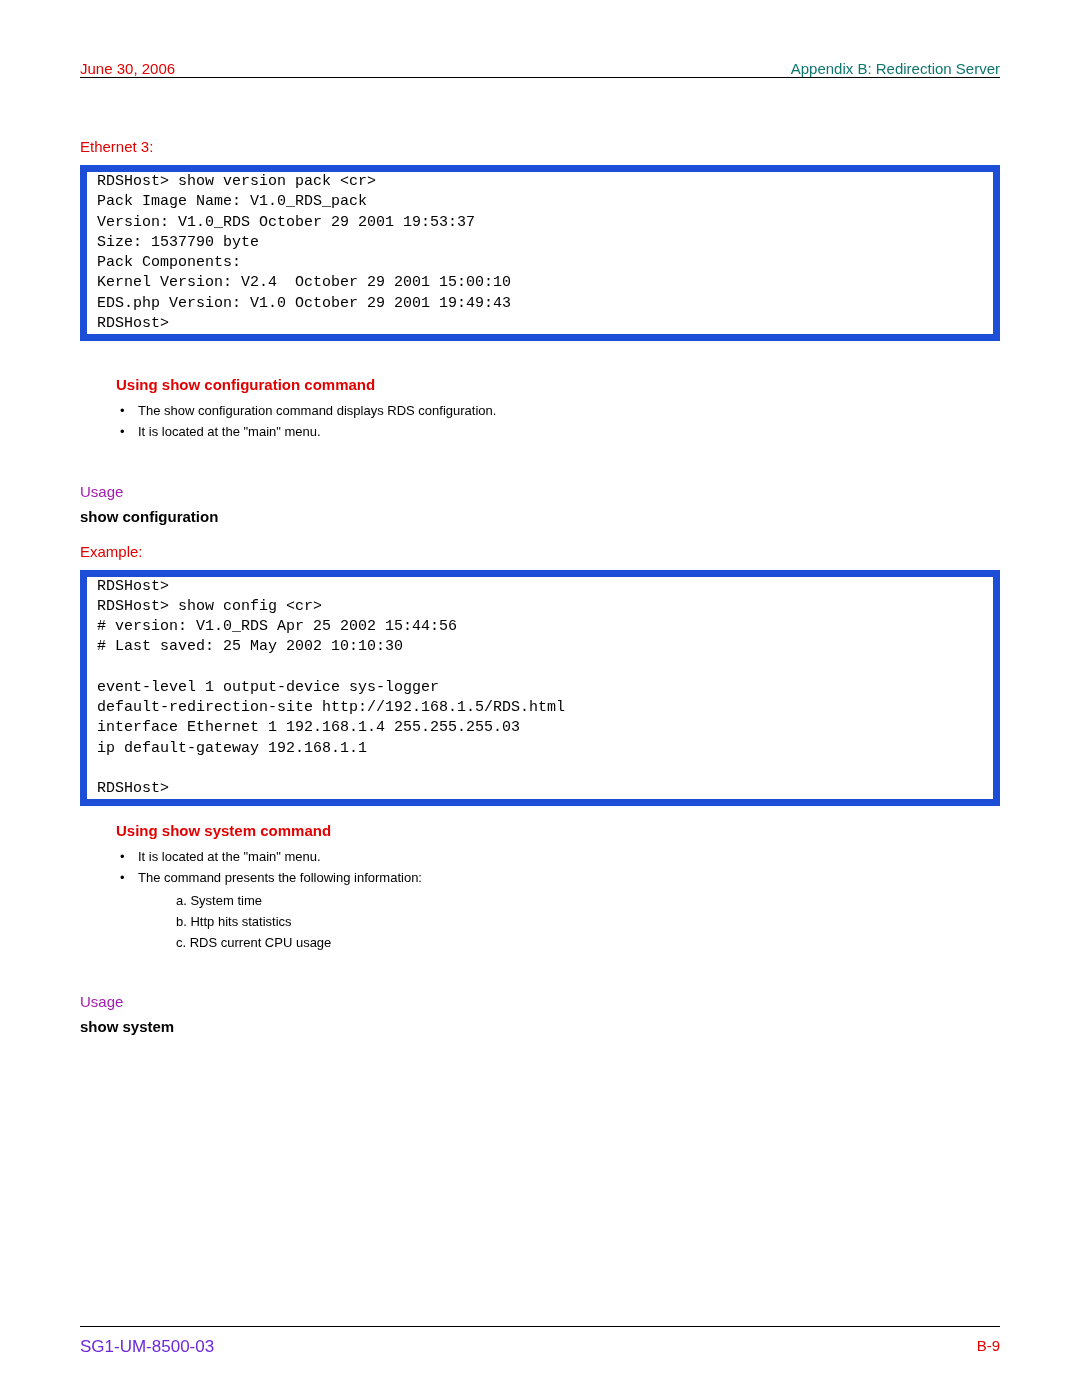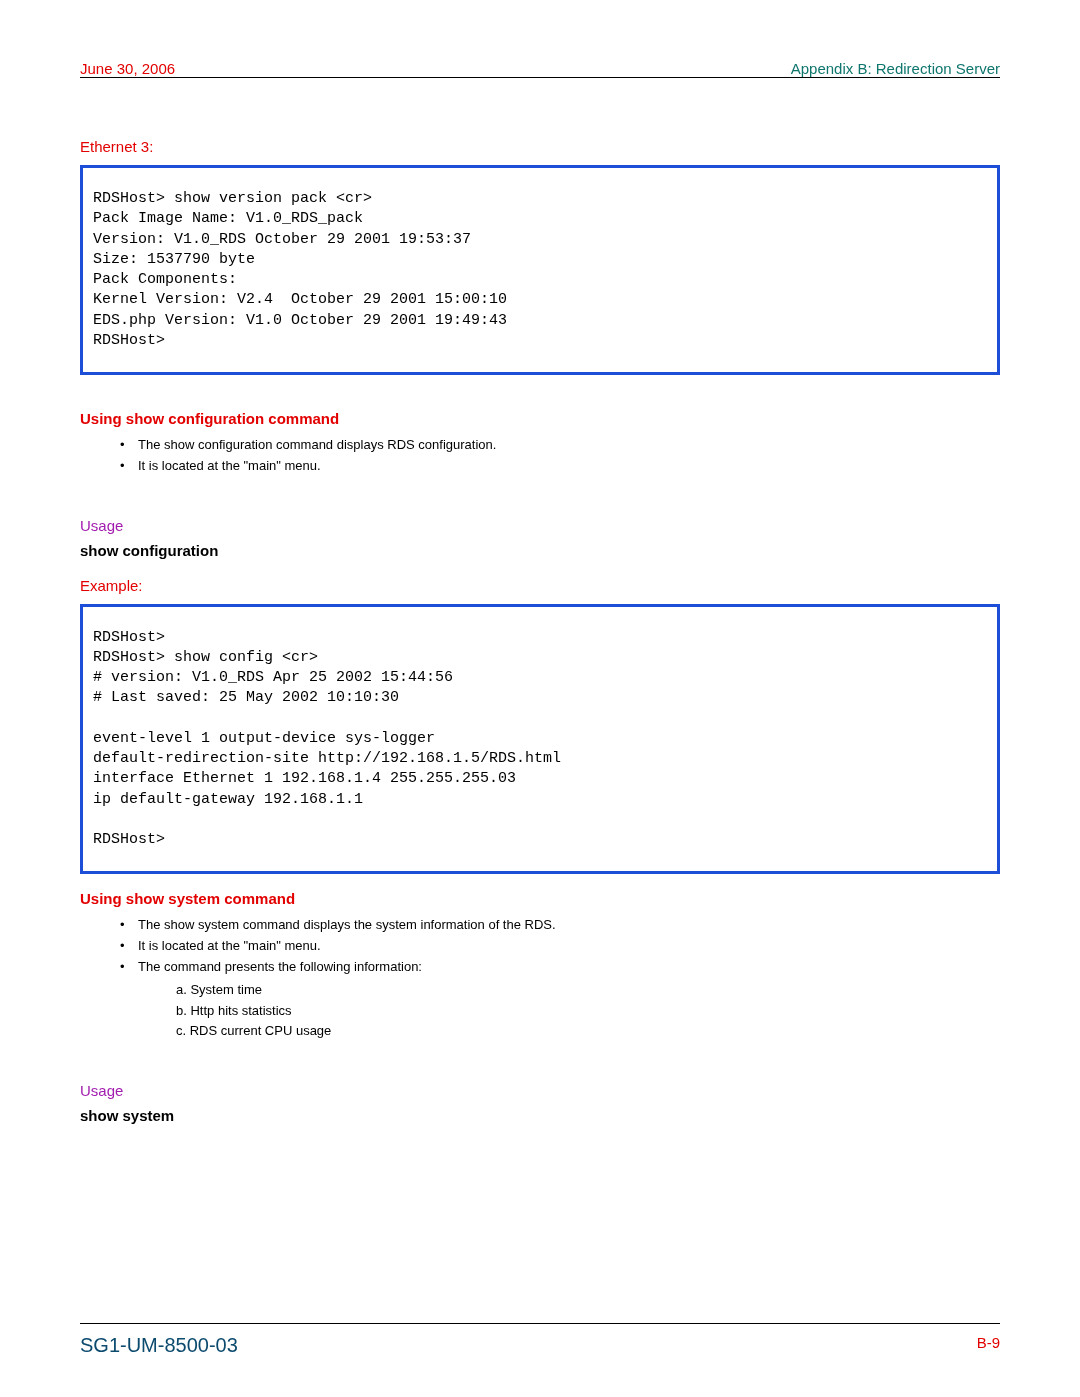--- a/index.html
+++ b/index.html
@@ -29,33 +29,34 @@
     .appendix {
       color: #0f766e;
       font-size: 15px;
     }
     .example-label {
       color: #e30000;
       font-size: 15px;
       margin-bottom: 10px;
     }
     .code-block {
-      border: 3px solid #1d4ed8;
-      padding: 21px 10px;
+      border: 7px solid #1d4ed8;
+      padding: 0 10px;
       font-family: "Courier New", monospace;
       font-size: 15px;
       white-space: pre;
       line-height: 1.35;
       margin-bottom: 35px;
     }
     .section-heading-bold {
       color: #e30000;
       font-weight: bold;
       font-size: 15px;
       margin-bottom: 8px;
+      margin-left: 36px;
     }
     .bullet-list {
       list-style: none;
       padding-left: 40px;
       margin-bottom: 40px;
     }
     .bullet-list li {
       position: relative;
       padding-left: 18px;
       line-height: 1.6;
@@ -93,22 +94,22 @@
       position: absolute;
       bottom: 40px;
       left: 80px;
       right: 80px;
       border-top: 1px solid #000;
       padding-top: 10px;
       display: flex;
       justify-content: space-between;
     }
     .doc-id {
-      color: #0c4a6e;
-      font-size: 20px;
+      color: #6d28d9;
+      font-size: 17px;
     }
     .page-num {
       color: #e30000;
       font-size: 15px;
     }
   </style>
 </head>
 <body>
 
 <div class="header">
@@ -143,21 +144,20 @@
 
 event-level 1 output-device sys-logger
 default-redirection-site http://192.168.1.5/RDS.html
 interface Ethernet 1 192.168.1.4 255.255.255.03
 ip default-gateway 192.168.1.1
 
 RDSHost&gt;</div>
 
 <div class="section-heading-bold">Using show system command</div>
 <ul class="bullet-list">
-  <li>The show system command displays the system information of the RDS.</li>
   <li>It is located at the "main" menu.</li>
   <li>
     <span>The command presents the following information:</span>
     <ul class="sub-list">
       <li>a. System time</li>
       <li>b. Http hits statistics</li>
       <li>c. RDS current CPU usage</li>
     </ul>
   </li>
 </ul>

